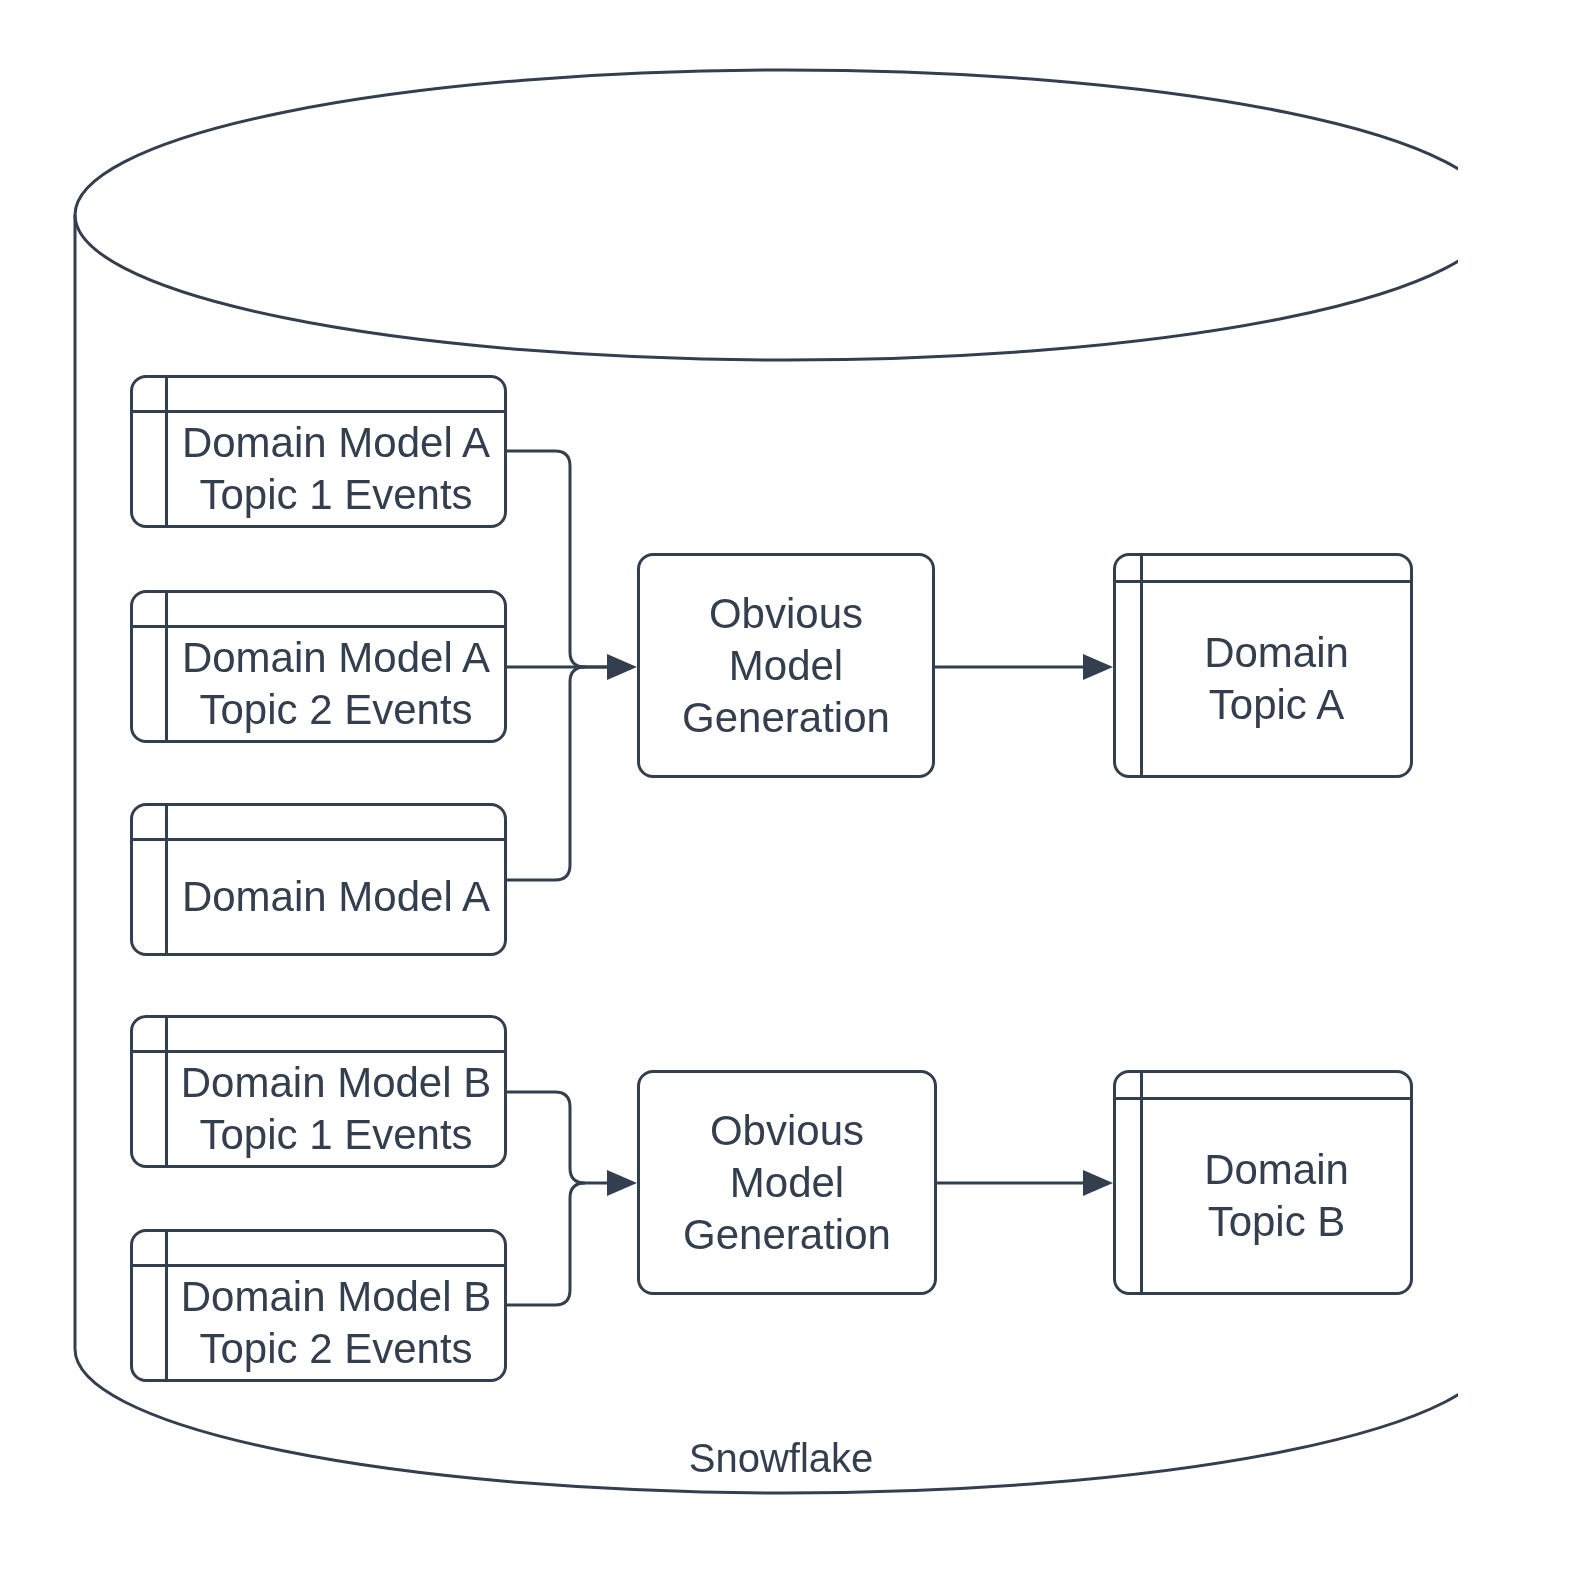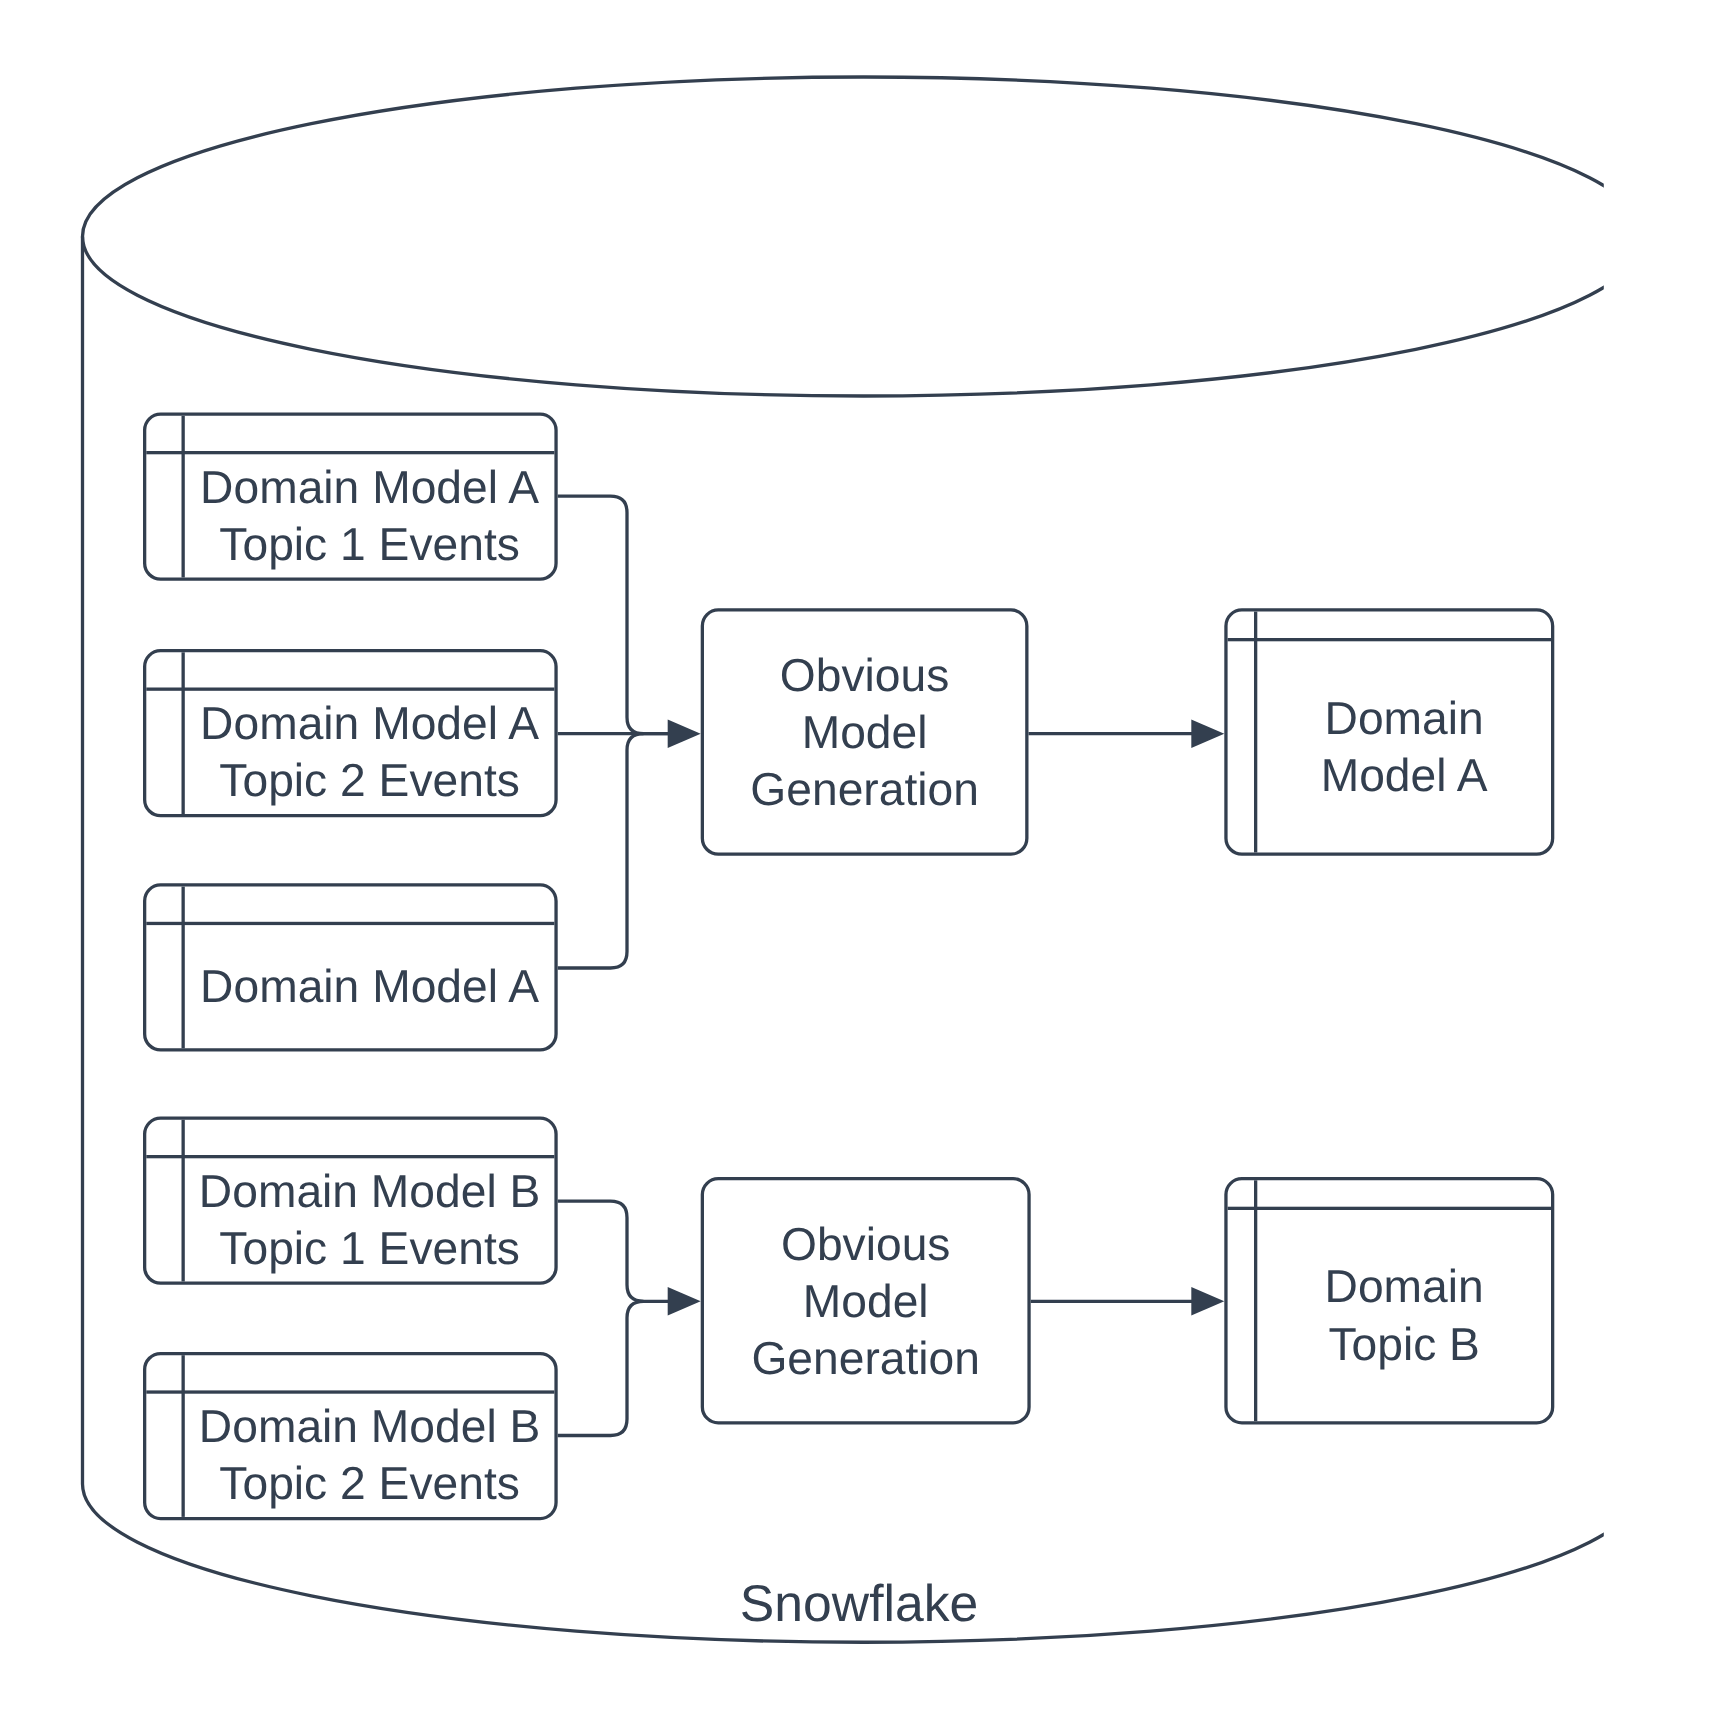--- a/index.html
+++ b/index.html
@@ -56,21 +56,21 @@
   }
   .node.table .label {
     left: var(--inset);
     top: var(--inset);
     right: 0;
     bottom: 0;
   }
   .free-label {
     position: absolute;
     text-align: center;
-    font-size: 47px;
+    font-size: 40px;
     line-height: 52px;
   }
 </style>
 </head>
 <body>
 
 <div class="canvas">
 
   <svg class="lines-layer" width="1569" height="1571" viewBox="0 0 1569 1571" fill="none" stroke="#333f4f" stroke-width="3">
 
@@ -151,21 +151,21 @@
       <div>Model</div>
       <div>Generation</div>
     </div>
   </div>
 
   <div class="node table" style="left:1113px; top:553px; width:300px; height:225px; --inset:27px;">
     <div class="h-line"></div>
     <div class="v-line"></div>
     <div class="label">
       <div>Domain</div>
-      <div>Model A</div>
+      <div>Topic A</div>
     </div>
   </div>
 
   <div class="node table" style="left:1113px; top:1070px; width:300px; height:225px; --inset:27px;">
     <div class="h-line"></div>
     <div class="v-line"></div>
     <div class="label">
       <div>Domain</div>
       <div>Topic B</div>
     </div>

